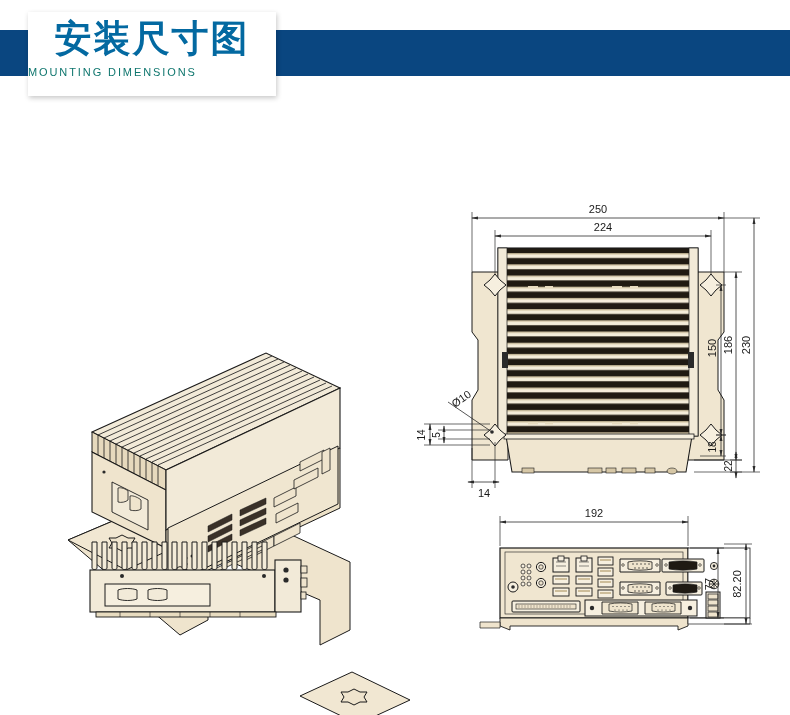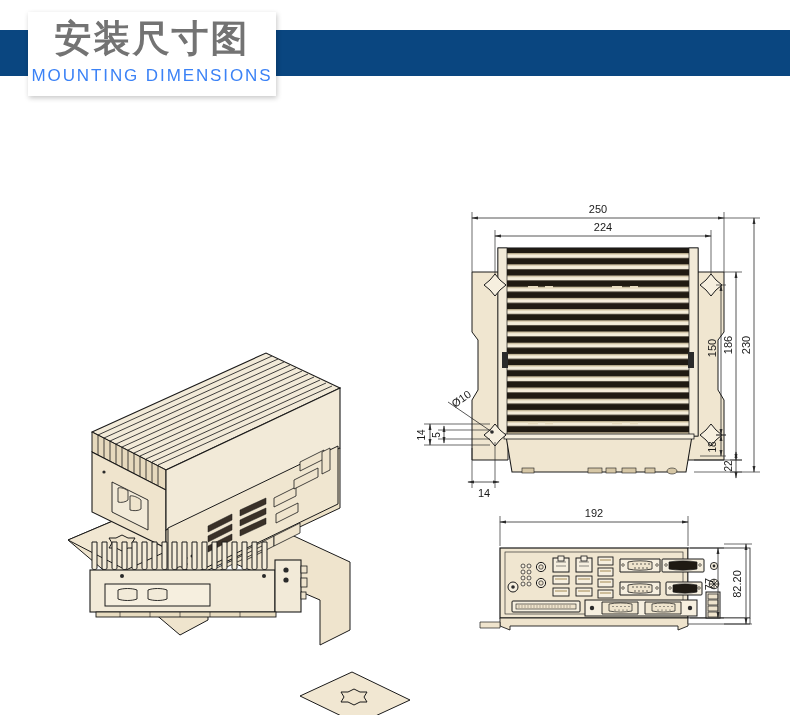--- a/index.html
+++ b/index.html
@@ -37,34 +37,33 @@
   #title-cn {
     position: absolute;
     left: 0;
     top: 4px;
     width: 248px;
     text-align: center;
     font-family: "DejaVu Sans", "Liberation Sans", sans-serif;
     font-size: 37px;
     font-weight: 700;
     letter-spacing: 2px;
-    color: #737373;
+    color: #0369a1;
     line-height: 46px;
     white-space: nowrap;
   }
   #title-en {
     position: absolute;
     left: 0;
     top: 54px;
     width: 248px;
-    text-align: center;
     font-family: "Liberation Sans", sans-serif;
-    font-size: 17px;
+    font-size: 11px;
     letter-spacing: 1.9px;
-    color: #3b82f6;
+    color: #0f766e;
     white-space: nowrap;
   }
 
   
   #drawing-area {
     position: absolute;
     left: 0;
     top: 100px;
     width: 707px;
     height: 615px;

